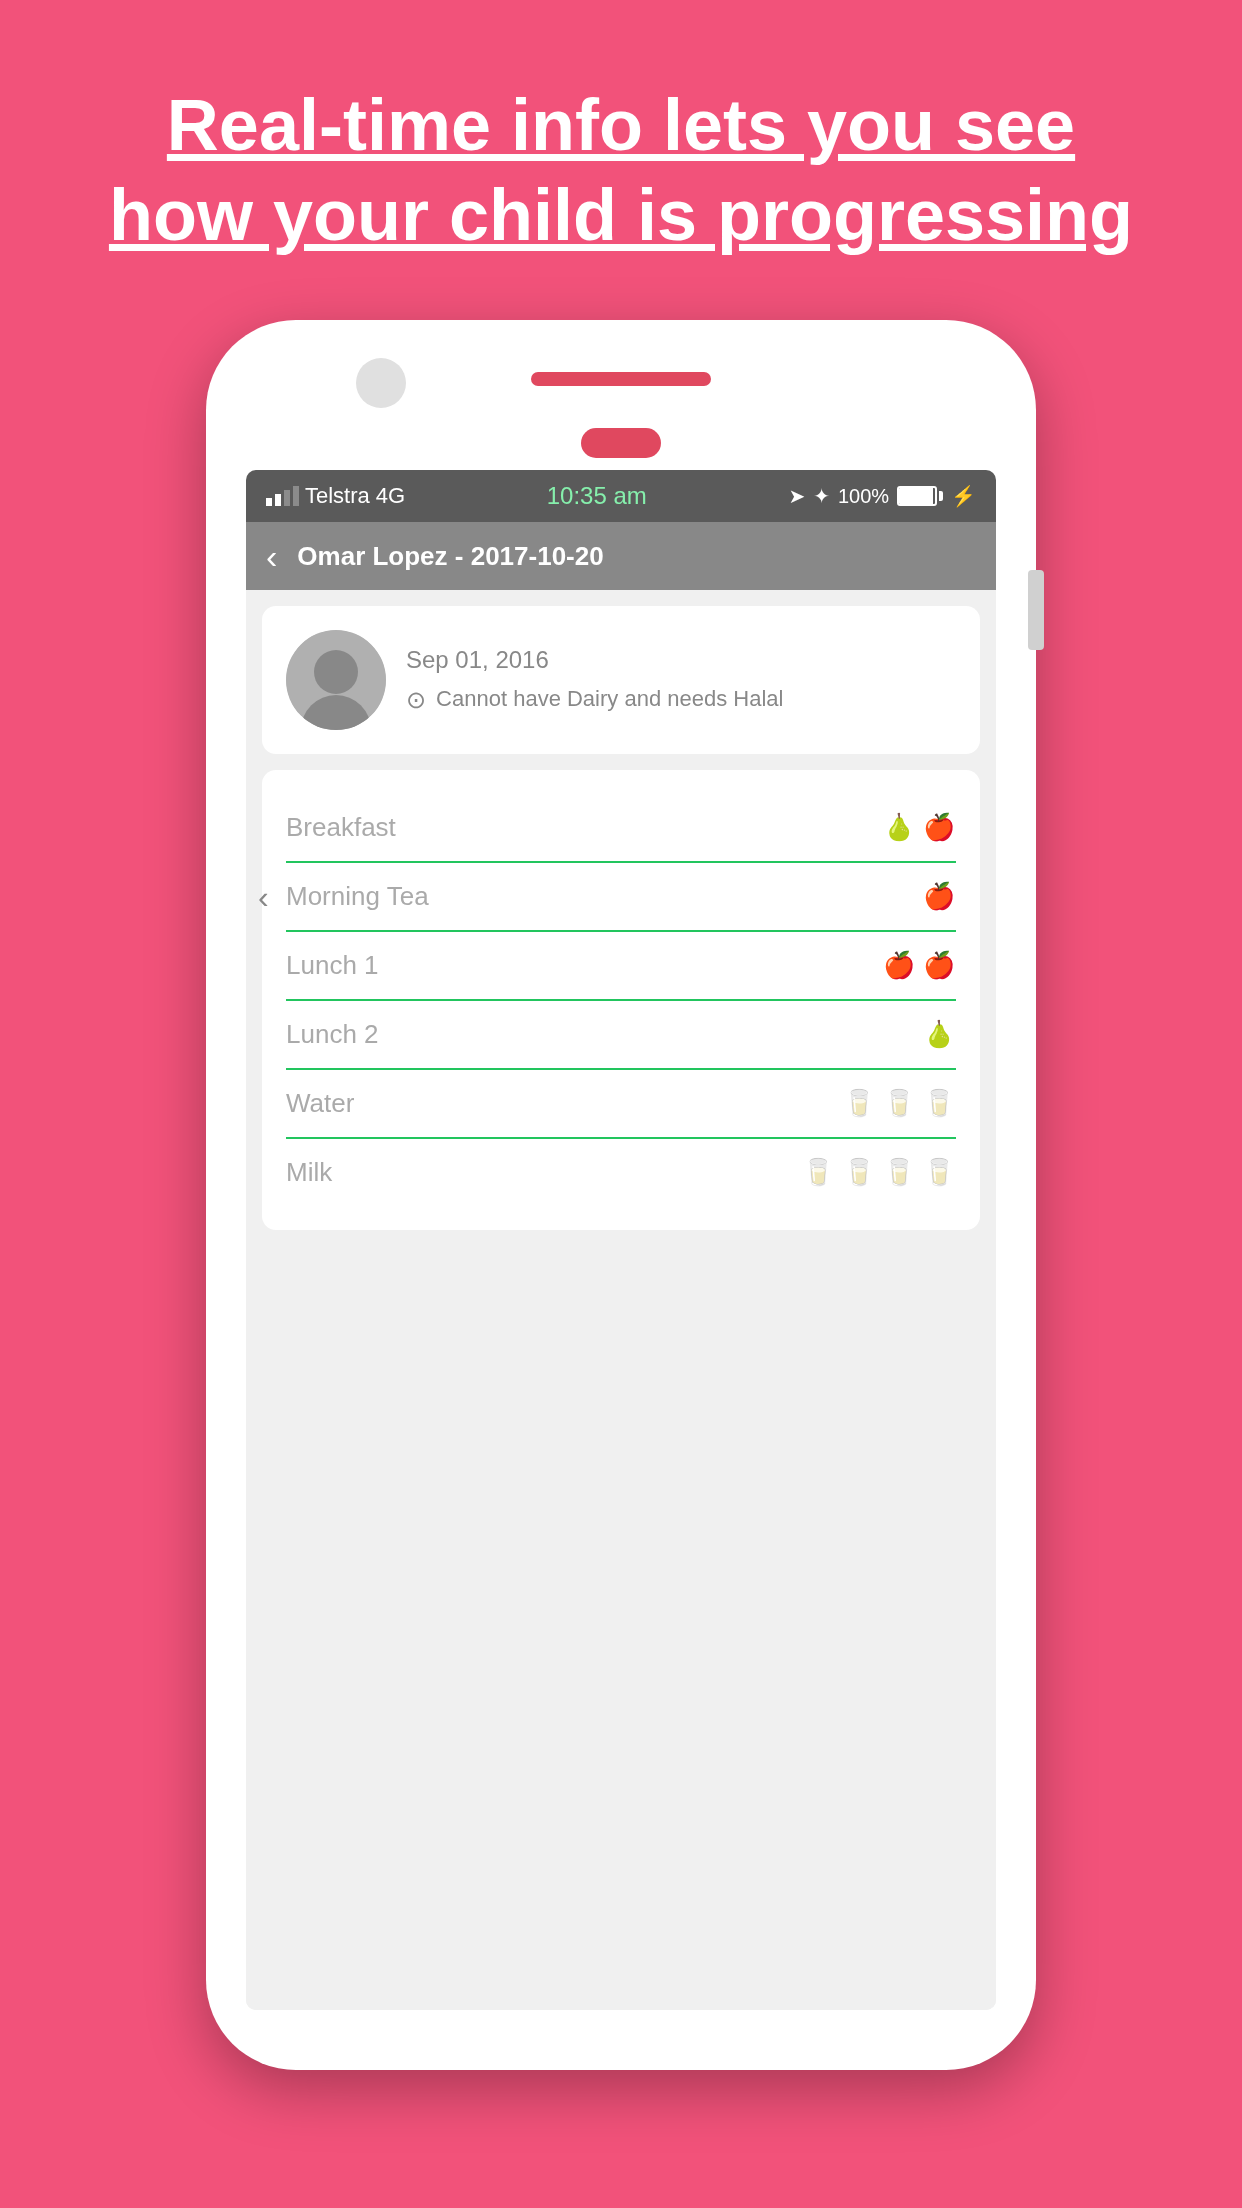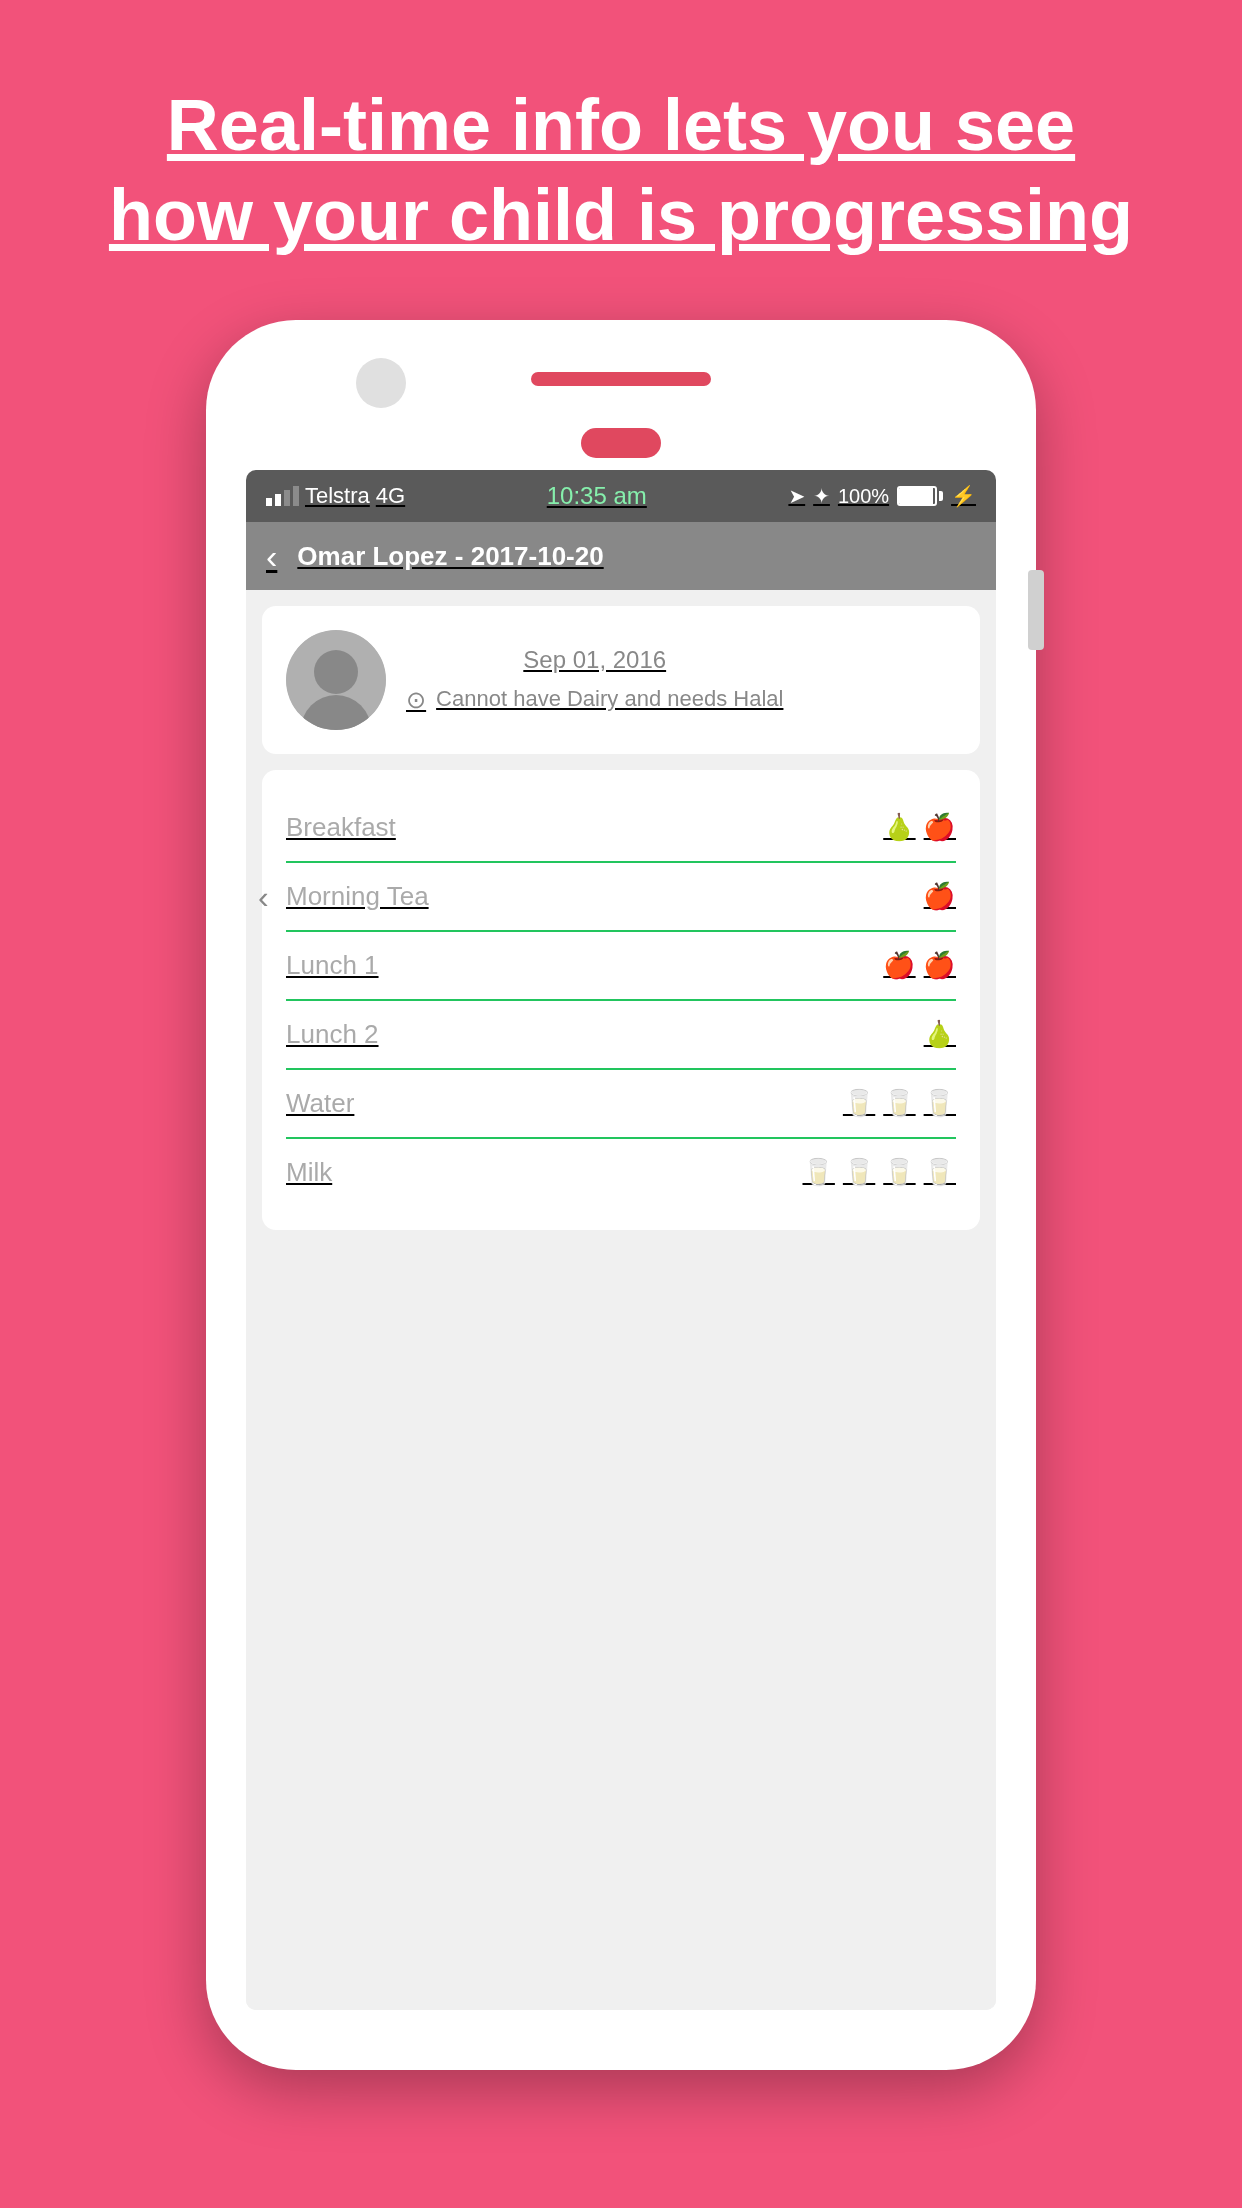--- a/index.html
+++ b/index.html
@@ -86,21 +86,20 @@
       position: absolute;
       top: 150px;
       left: 40px;
       right: 40px;
       bottom: 60px;
       background: #f0f0f0;
       border-radius: 10px;
       overflow: hidden;
       display: flex;
       flex-direction: column;
-      text-decoration: underline;
     }
 
     
     .status-bar {
       background: #5a5a5a;
       height: 52px;
       display: flex;
       align-items: center;
       justify-content: space-between;
       padding: 0 20px;
@@ -228,21 +227,20 @@
     
     .avatar svg {
       width: 100%;
       height: 100%;
     }
 
     .profile-info {
       display: flex;
       flex-direction: column;
       gap: 10px;
-      text-align: center;
     }
 
     .profile-date {
       color: #888;
       font-size: 24px;
     }
 
     .profile-allergy {
       display: flex;
       align-items: flex-start;

